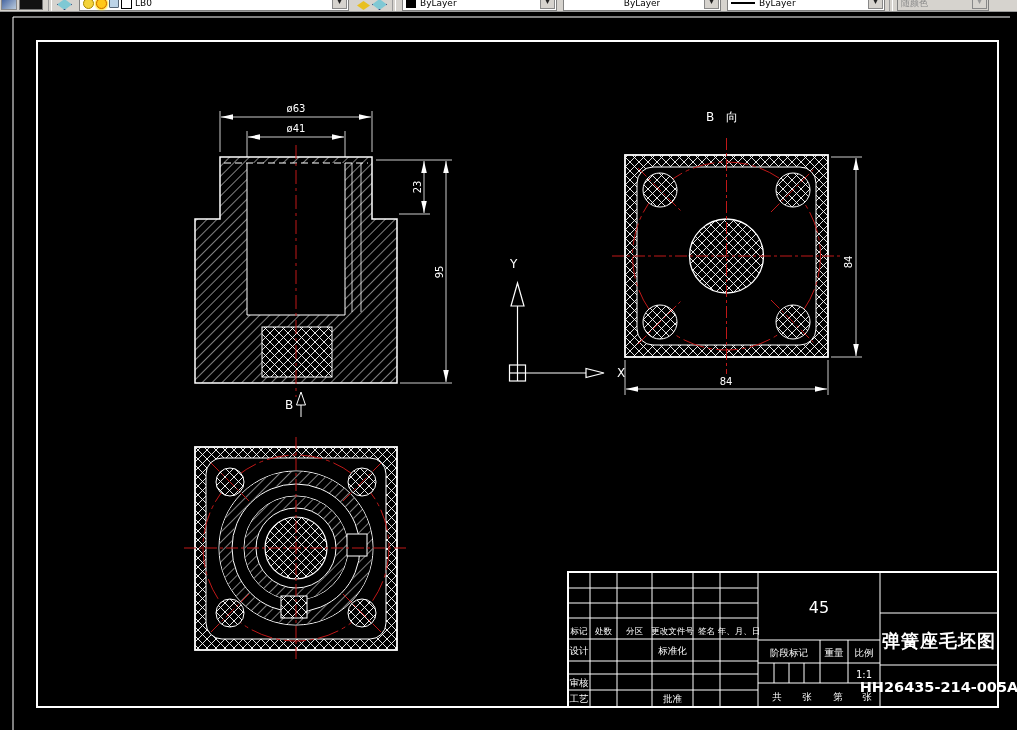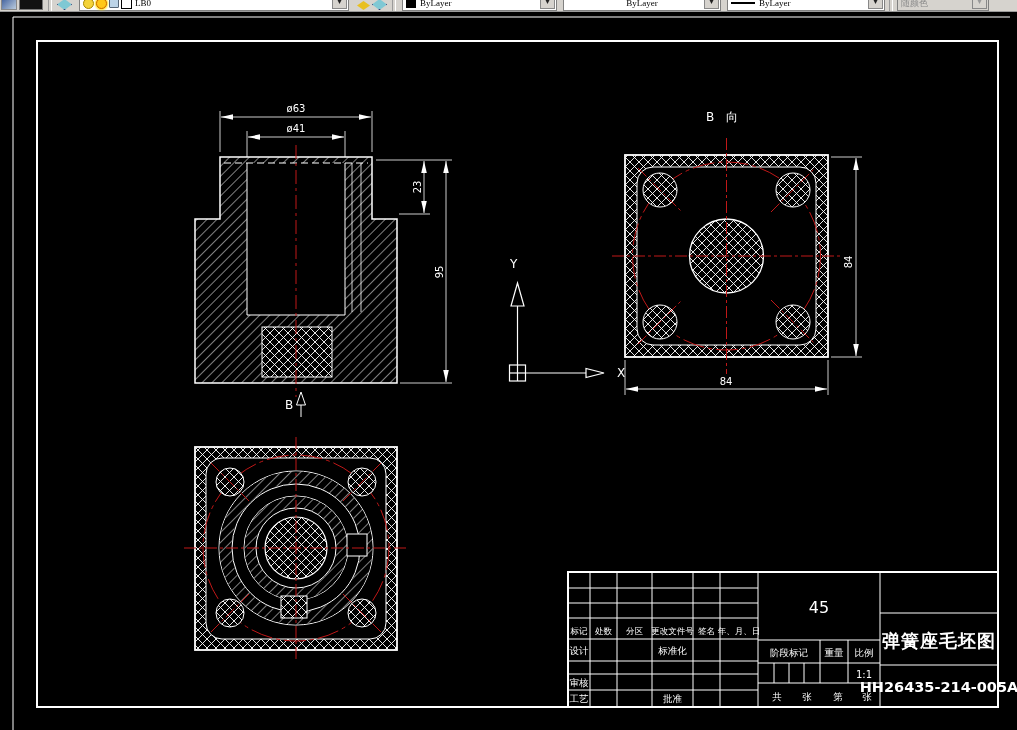--- a/index.html
+++ b/index.html
@@ -1,19 +1,19 @@
 <!DOCTYPE html>
 <html><head>
 <meta charset="utf-8">
 <style>
   html,body{margin:0;padding:0;}
   body{width:1017px;height:730px;position:relative;background:#000;font-family:"DejaVu Sans",sans-serif;overflow:hidden;}
 
   
-  .toolbar{position:absolute;top:0;left:0;width:1017px;height:12px;background:#d6d3ce;overflow:hidden;display:flex;align-items:flex-end;border-bottom:1px solid #9a9a9a;box-sizing:border-box;font-family:Liberation Serif, serif;}
+  .toolbar{position:absolute;top:0;left:0;width:1017px;height:12px;background:#d6d3ce;overflow:hidden;display:flex;align-items:flex-end;border-bottom:1px solid #9a9a9a;box-sizing:border-box;}
   .ticon{flex:none;margin:0 1px 1px 1px;}
   .stub1{width:14px;height:12px;background:linear-gradient(135deg,#3a5a9a,#bcd);border:1px solid #888;}
   .display{width:22px;height:12px;background:#111;border:1px solid #777;}
   .tsep{flex:none;width:2px;height:11px;border-left:1px solid #9a9a9a;border-right:1px solid #fff;margin:0 4px 0 4px;}
   .diamond{width:13px;height:9px;margin-bottom:1px;clip-path:polygon(50% 0,100% 50%,50% 100%,0 50%);}
   .teal{background:#7fc8d4;border:1px solid #226;}
   .yellow{background:#e8c020;}
   .combo{flex:none;height:16px;margin-bottom:0;background:#fff;border:1px solid #808080;display:flex;align-items:center;font-size:9px;color:#000;padding:0 3px;box-sizing:border-box;position:relative;}
   .combo .ctext{white-space:nowrap;overflow:hidden;}
   .combo .arrow{position:absolute;right:1px;bottom:1px;width:13px;height:12px;background:#d6d3ce;border:1px solid #888;font-size:8px;line-height:11px;text-align:center;color:#222;}

